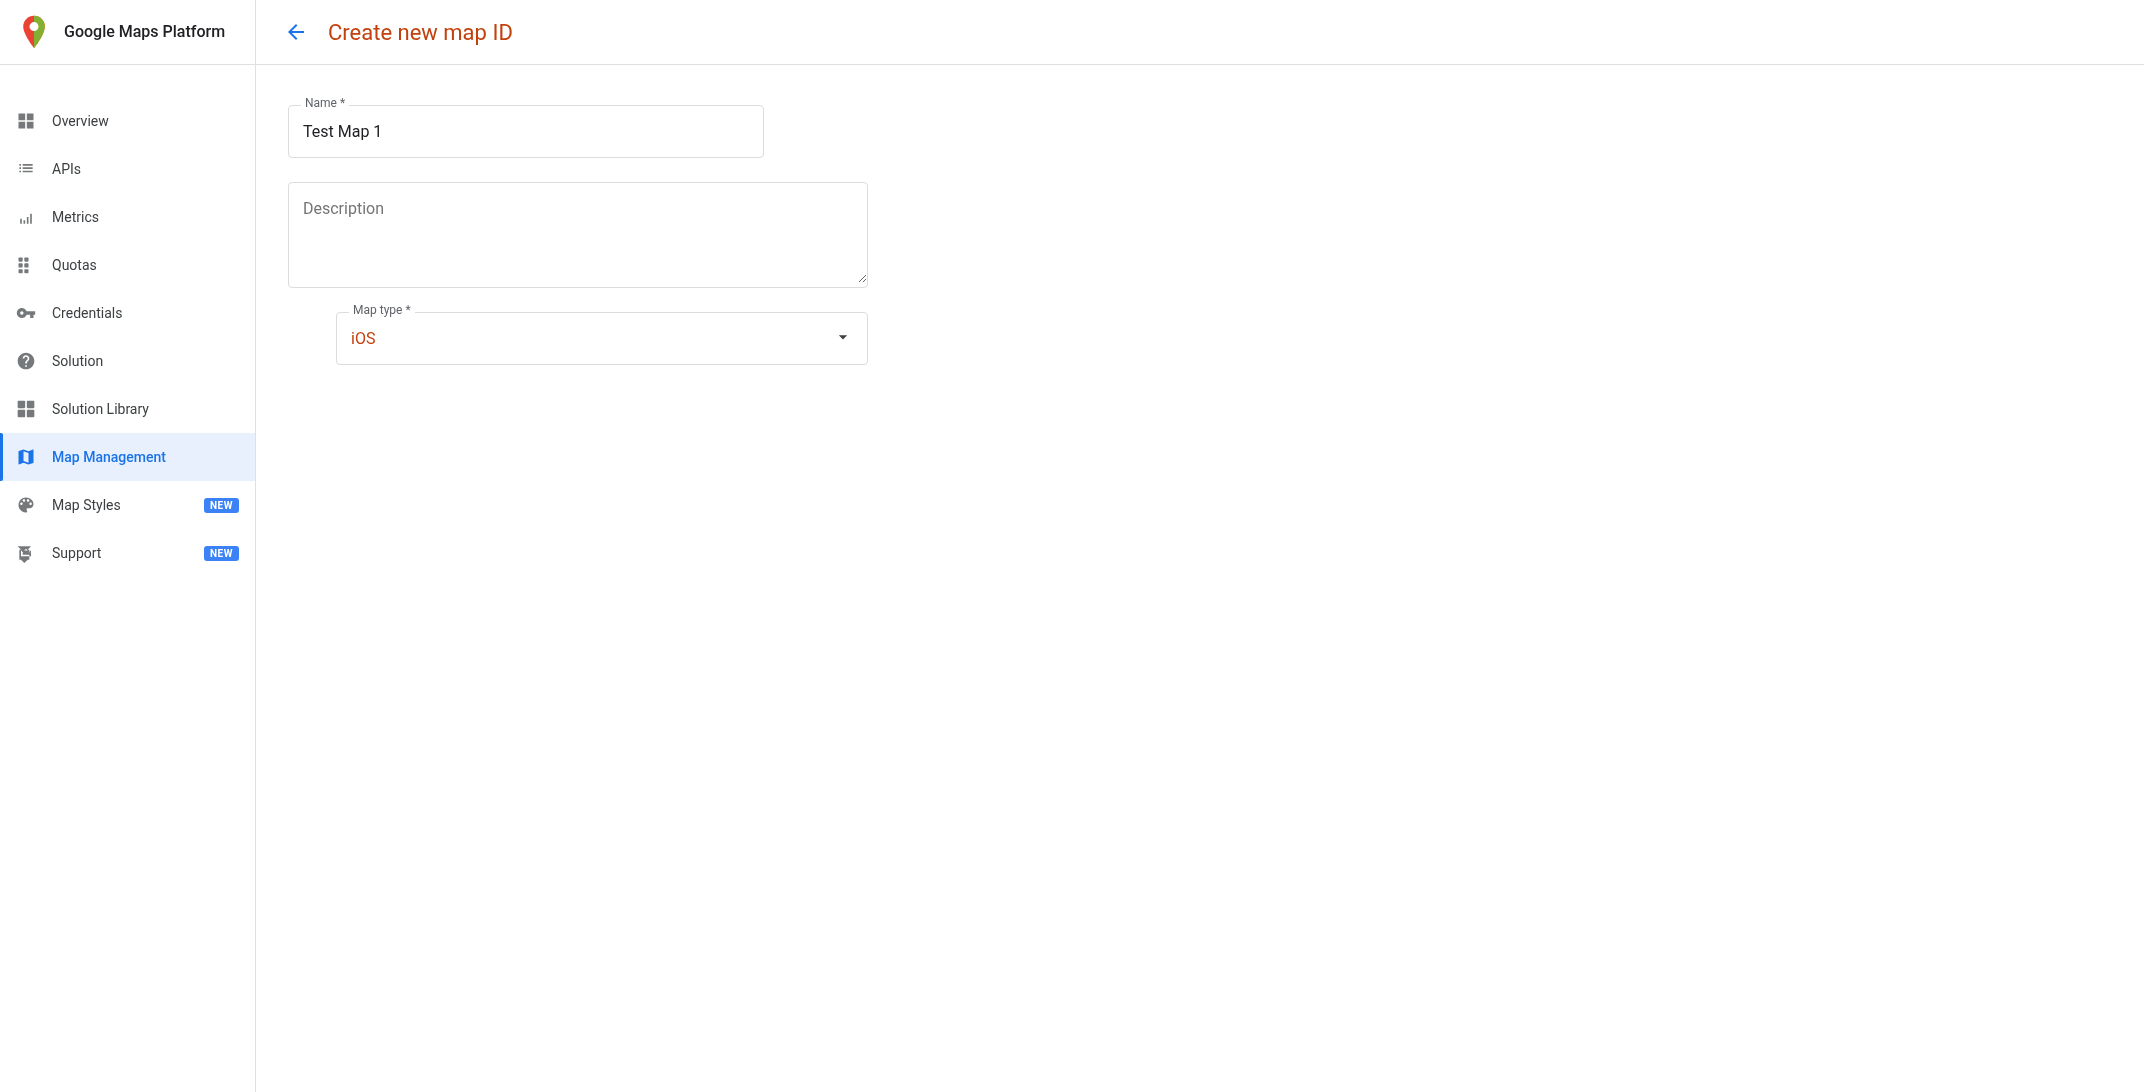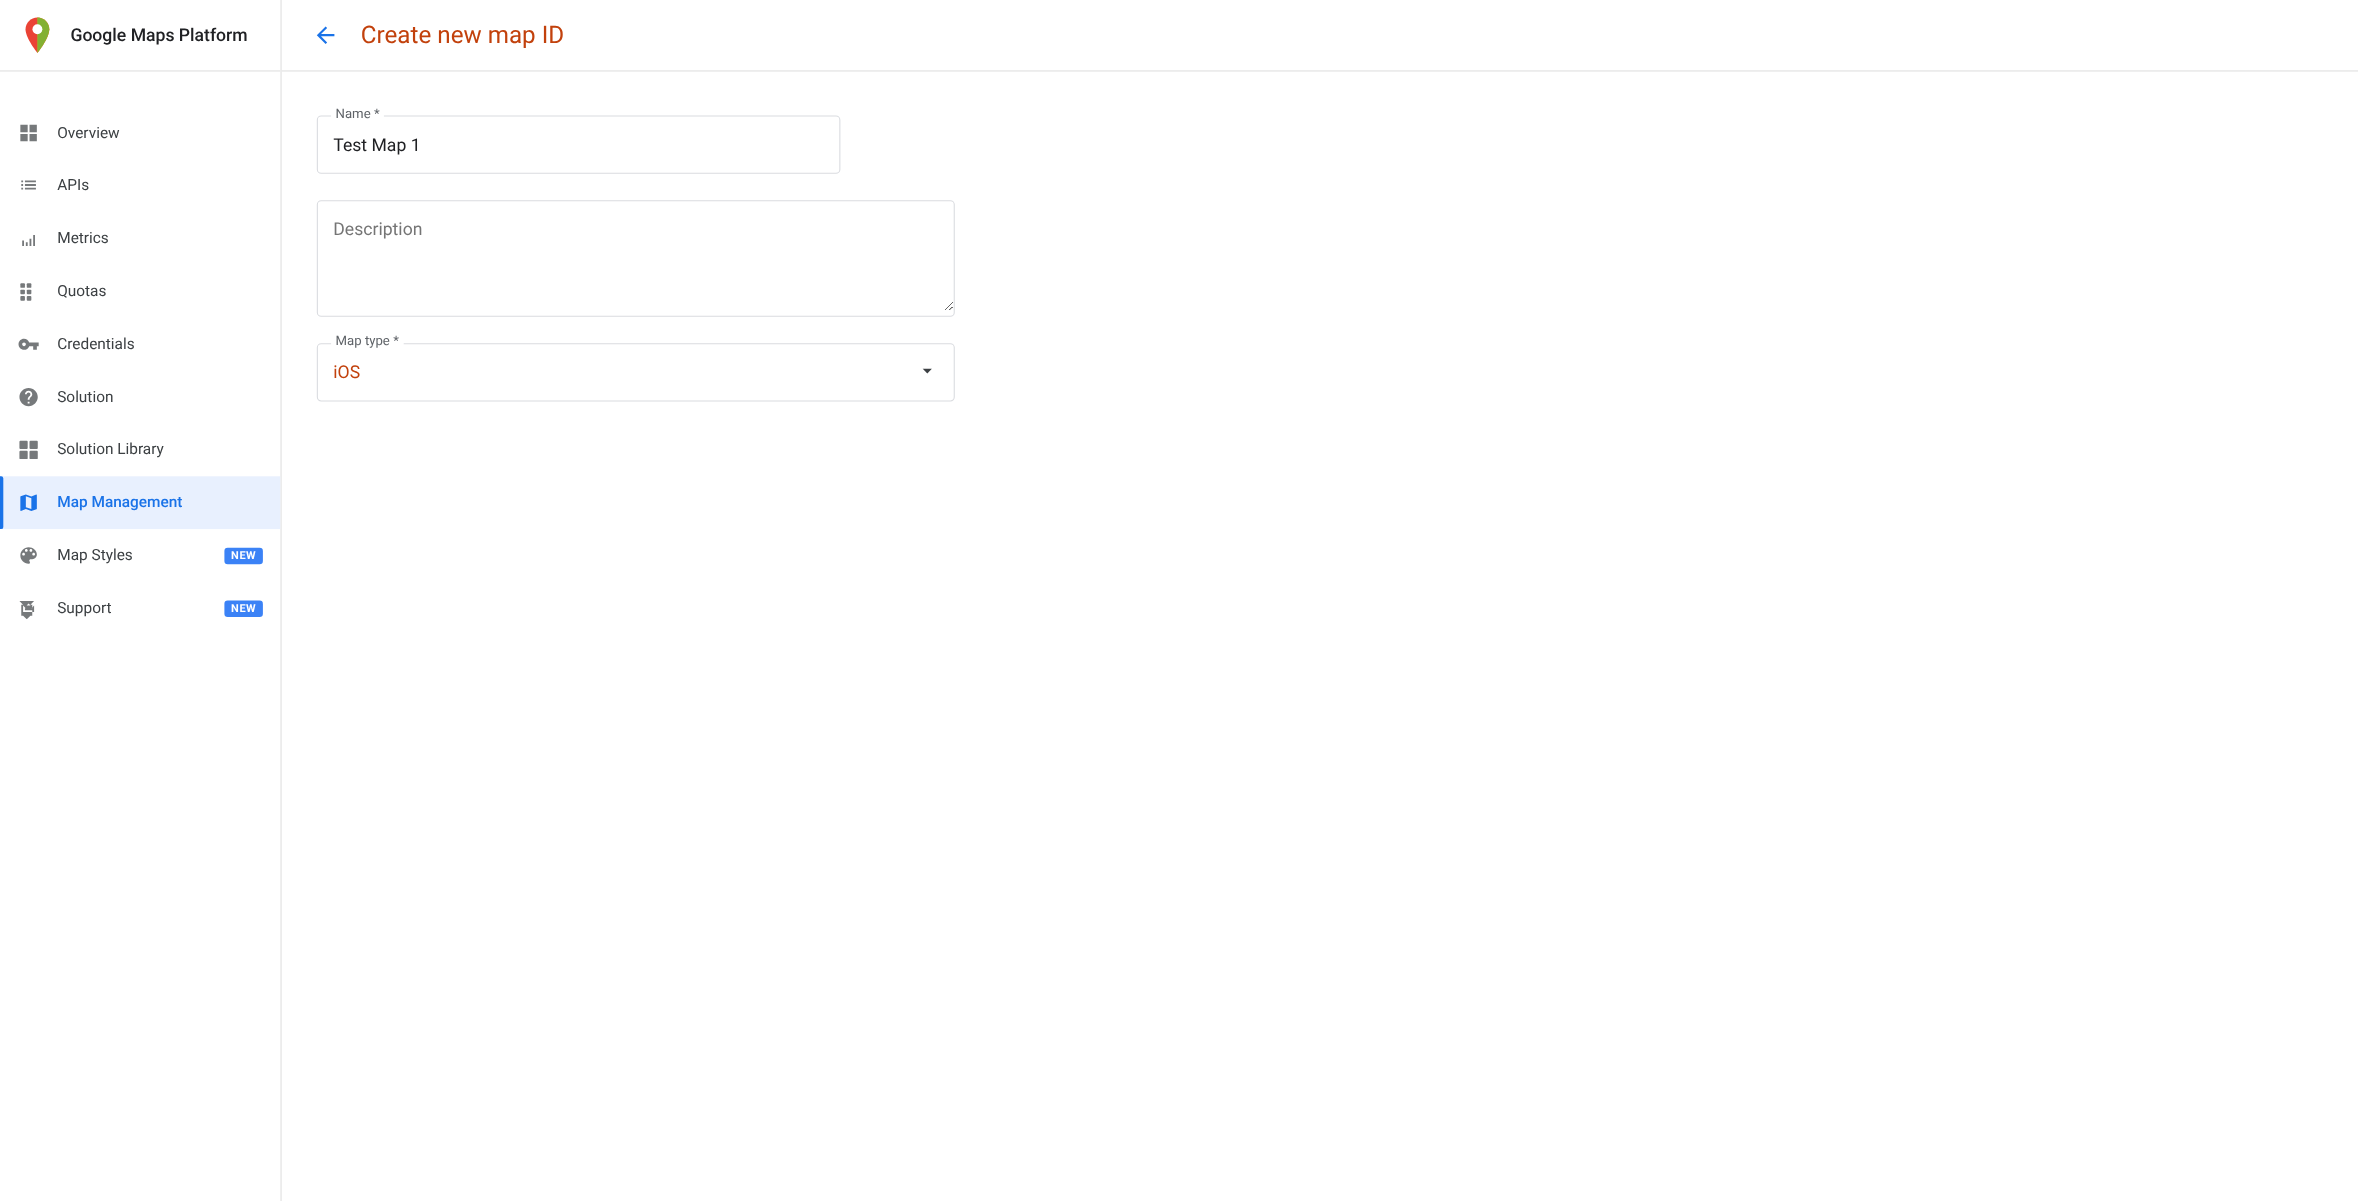--- a/index.html
+++ b/index.html
@@ -193,20 +193,21 @@
       font-family: inherit;
       resize: vertical;
       min-height: 100px;
     }
 
     .field-select-wrapper {
       position: relative;
       border: 1px solid #dadce0;
       border-radius: 4px;
       background: #fff;
+      margin-left: 48px;
     }
 
     .field-select {
       width: 100%;
       padding: 16px 40px 16px 14px;
       border: none;
       outline: none;
       font-size: 16px;
       color: #c2410c;
       background: transparent;

